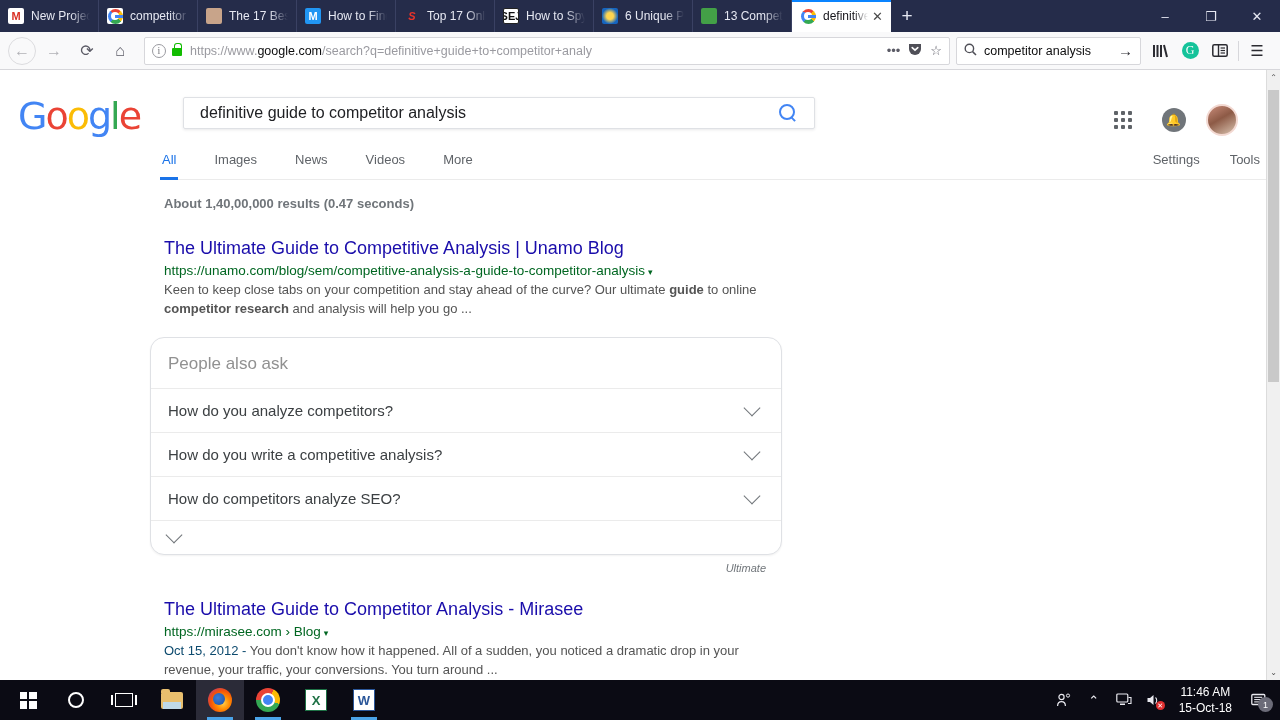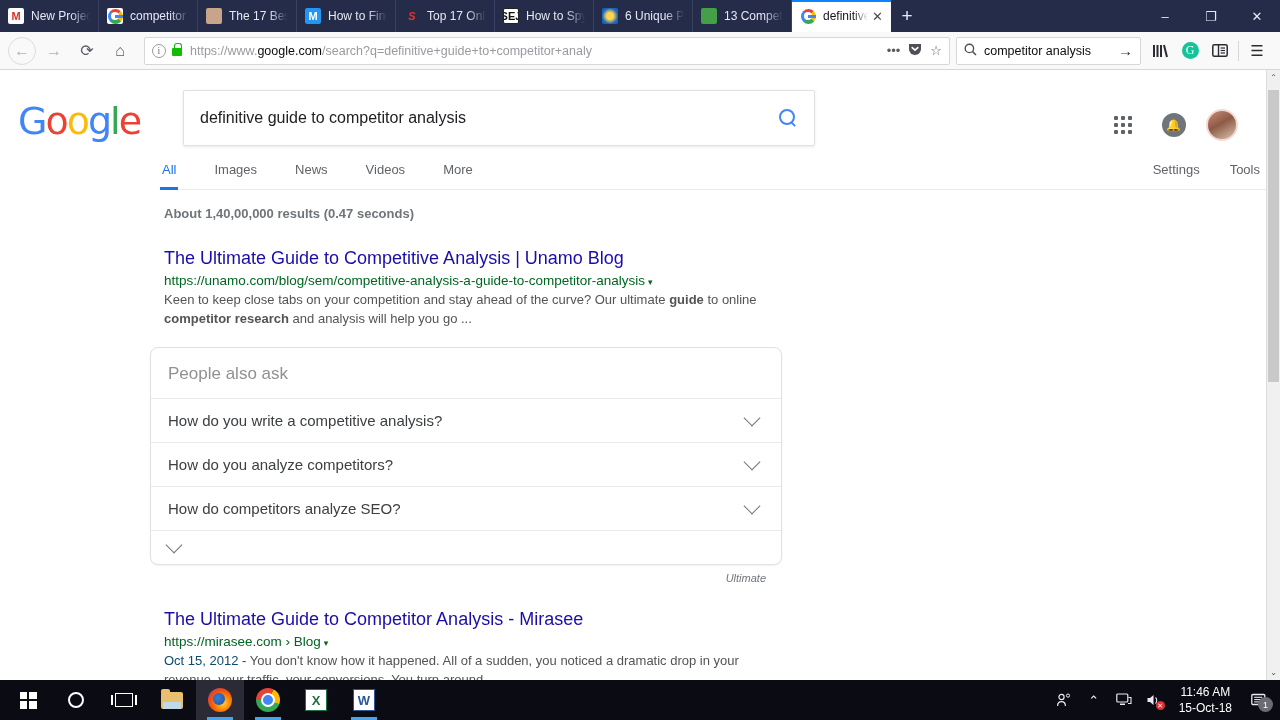--- a/index.html
+++ b/index.html
@@ -149,21 +149,21 @@
            font-family:"DejaVu Sans", sans-serif; margin-top:6px;
            flex:0 0 auto; }
   .glogo span:nth-child(1){color:#4285f4}
   .glogo span:nth-child(2){color:#ea4335}
   .glogo span:nth-child(3){color:#fbbc05}
   .glogo span:nth-child(4){color:#4285f4}
   .glogo span:nth-child(5){color:#34a853}
   .glogo span:nth-child(6){color:#ea4335}
 
   .gsearchbox {
-    margin-left:43px; width:632px; height:56px; border:1px solid #dfe1e5;
+    margin-left:43px; width:632px; height:32px; border:1px solid #dfe1e5;
     border-radius:2px; box-shadow:0 1px 3px rgba(32,33,36,.10);
     display:flex; align-items:center; padding:0 16px;
   }
   .gsearchbox .qtext { flex:1 1 auto; font-size:16px; color:#202124; }
   .gmagnifier { width:19px; height:19px; position:relative; flex:0 0 19px; }
   .gmagnifier::before {
     content:""; position:absolute; width:12px; height:12px;
     border:2px solid #4285f4; border-radius:50%; left:0; top:0;
   }
   .gmagnifier::after {
@@ -200,21 +200,21 @@
   .res .rtitle { font-size:18px; color:#1a0dab; line-height:1.3;
                  margin-bottom:3px; }
   .res .rurl { font-size:13.5px; color:#006621; margin-bottom:3px; }
   .res .rurl .caret { color:#006621; font-size:9px; margin-left:3px; }
   .res .rdesc { font-size:13px; color:#545454; line-height:1.45; max-width:605px; }
   .res .rdesc b { color:#545454; font-weight:bold; }
   .res .rdate { color:#0c4a6e;margin-top:32px; }
 
   
   .paa { margin-left:150px; width:632px; border:1px solid #dfe1e5;
-         border-radius:8px; background:#fff;
+         border-radius:14px; background:#fff;
          box-shadow:0 1px 2px rgba(32,33,36,.06); margin-top:14px; }
   .paa-title { font-size:17px; color:#919191; padding:16px 17px 14px 17px;
                border-bottom:1px solid #ebebeb; }
   .paa-q { display:flex; align-items:center; justify-content:space-between;
            padding:13px 17px; border-bottom:1px solid #ebebeb;
            font-size:15px; color:#3c4043; }
   .paa-q:last-child { border-bottom:none; }
   .chev { width:12px; height:12px; border-right:1.6px solid #70757a;
           border-bottom:1.6px solid #70757a; transform:rotate(45deg);
           margin-right:6px; margin-top:-5px; flex:0 0 12px; }
@@ -469,25 +469,25 @@
     <div class="res">
       <div class="rtitle">The Ultimate Guide to Competitive Analysis | Unamo Blog</div>
       <div class="rurl"><span>https://unamo.com/blog/sem/competitive-analysis-a-guide-to-competitor-analysis</span><span class="caret">▾</span></div>
       <div class="rdesc"><span>Keen to keep close tabs on your competition and stay ahead of the curve? Our ultimate </span><b>guide</b><span> to online </span><b>competitor research</b><span> and analysis will help you go ...</span></div>
     </div>
   </div>
 
   <div class="paa">
     <div class="paa-title">People also ask</div>
     <div class="paa-q">
+      <span>How do you analyze competitors?</span>
+      <span class="chev"></span>
+    </div>
+    <div class="paa-q">
       <span>How do you write a competitive analysis?</span>
-      <span class="chev"></span>
-    </div>
-    <div class="paa-q">
-      <span>How do you analyze competitors?</span>
       <span class="chev"></span>
     </div>
     <div class="paa-q">
       <span>How do competitors analyze SEO?</span>
       <span class="chev"></span>
     </div>
     <div class="paa-q">
       <span class="chev"></span>
     </div>
   </div>

